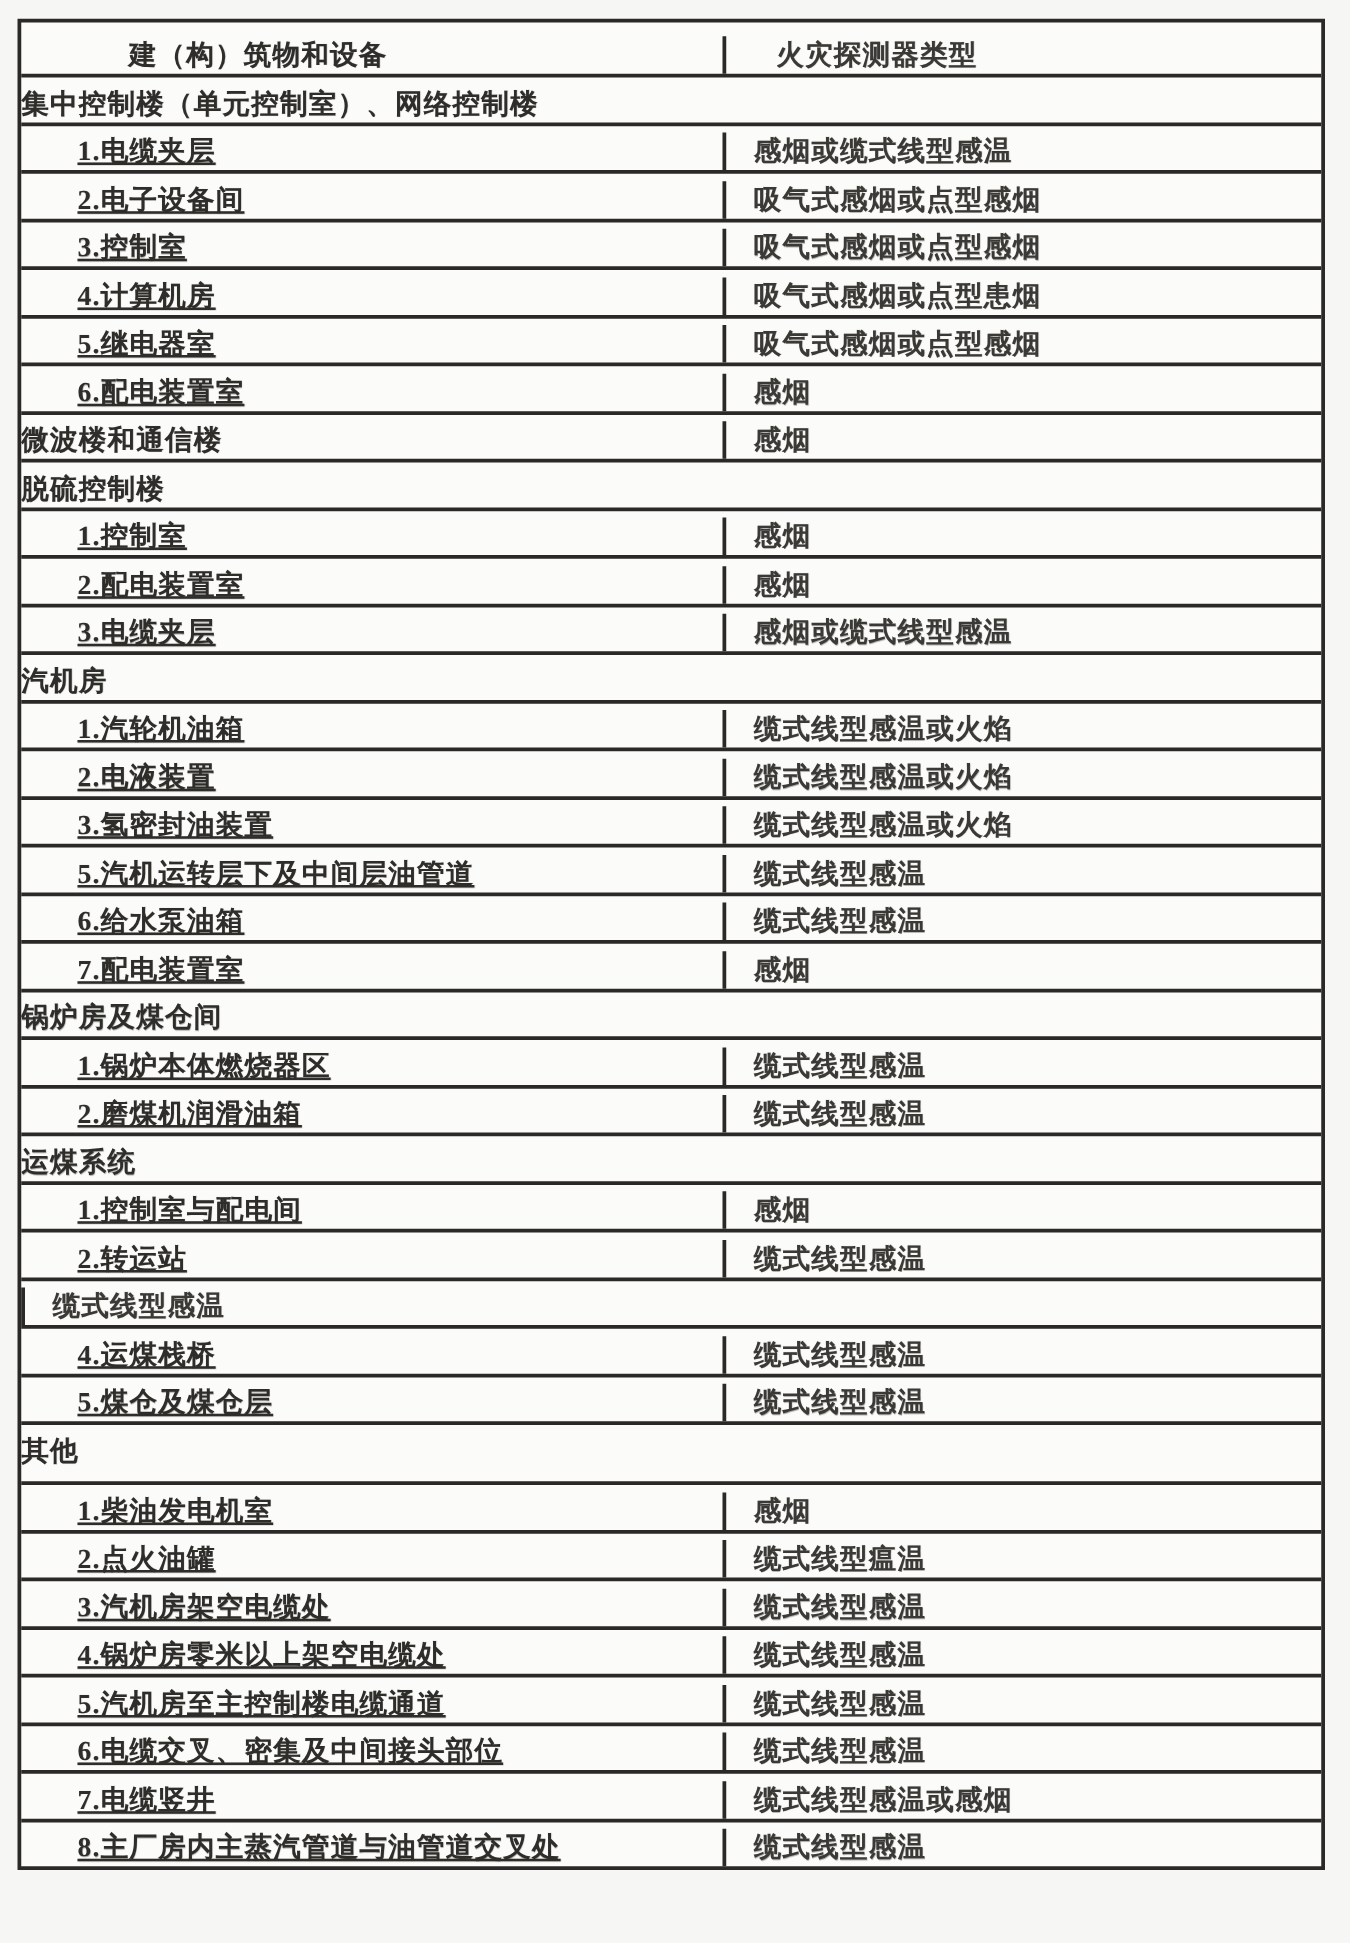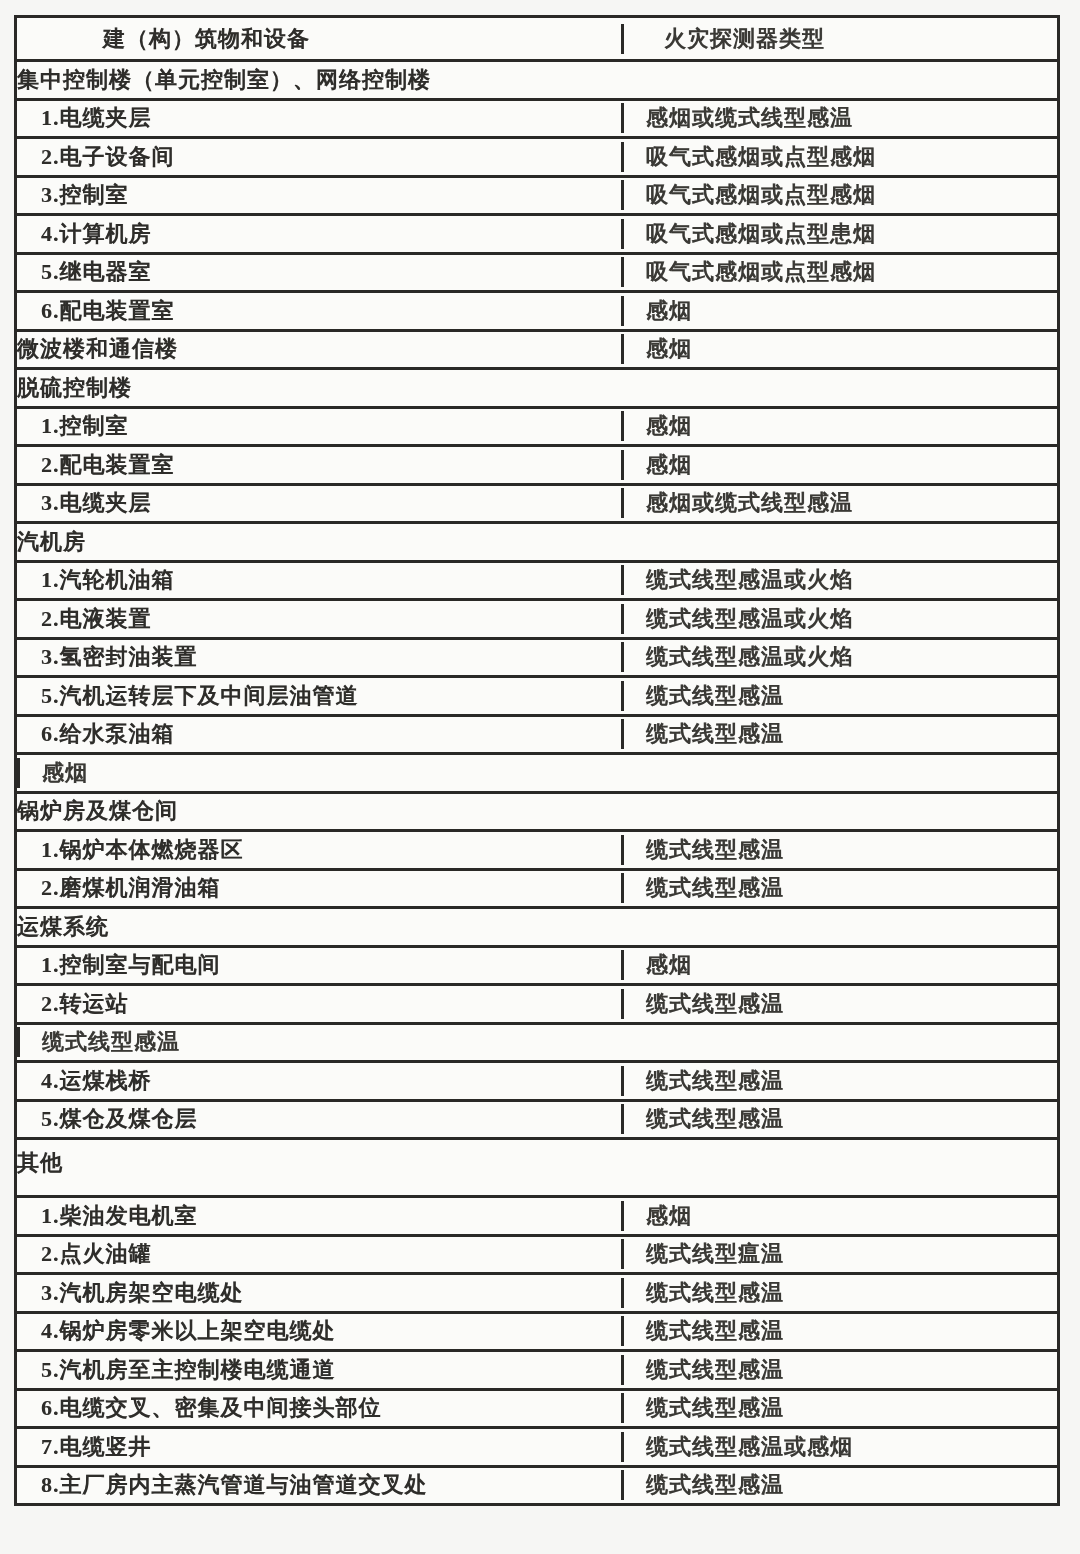--- a/index.html
+++ b/index.html
@@ -21,29 +21,28 @@
     left:14px;
     top:15px;
     width:1046px;
     border:3px solid var(--border-color);
     background:var(--cell-bg);
   }
   .row{
     display:flex;
     height:38.5px;
     border-top:3px solid var(--border-color);
-    align-items:center;
-    gap:43px;
+    align-items:flex-end;
   }
   .row.header-row{
     height:41px;
     border-top:none;
   }
   .row.tall{
-    height:58px;
+    height:48px;
   }
   .cell{
     display:flex;
     align-items:center;
     font-size:22px;
     font-weight:600;
     letter-spacing:1px;
     color:var(--text-color);
     text-shadow:0.3px 0.3px 0.6px rgba(30,30,30,0.35);
     white-space:nowrap;
@@ -56,21 +55,21 @@
   .left.span{
     flex:1 1 auto;
     width:auto;
   }
   .right{
     flex:1 1 auto;
     border-left:3px solid var(--border-color);
     padding-left:22px;
     color:var(--value-color);
   }
-  .left.item{padding-left:24px;}
+  .left.item{padding-left:45px;text-decoration:underline;}
   .left.section{}
   .header-left{padding-left:86px;}
   .header-right{padding-left:40px;}
   .row.tall .cell{
     align-items:flex-end;
     padding-bottom:9px;
   }
 </style>
 </head>
 <body>
@@ -143,20 +142,21 @@
     </div>
     <div class="row">
       <div class="cell left item">5.汽机运转层下及中间层油管道</div>
       <div class="cell right">缆式线型感温</div>
     </div>
     <div class="row">
       <div class="cell left item">6.给水泵油箱</div>
       <div class="cell right">缆式线型感温</div>
     </div>
     <div class="row">
+      <div class="cell left item">7.配电装置室</div>
       <div class="cell right">感烟</div>
     </div>
     <div class="row">
       <div class="cell left section span">锅炉房及煤仓间</div>
     </div>
     <div class="row">
       <div class="cell left item">1.锅炉本体燃烧器区</div>
       <div class="cell right">缆式线型感温</div>
     </div>
     <div class="row">

